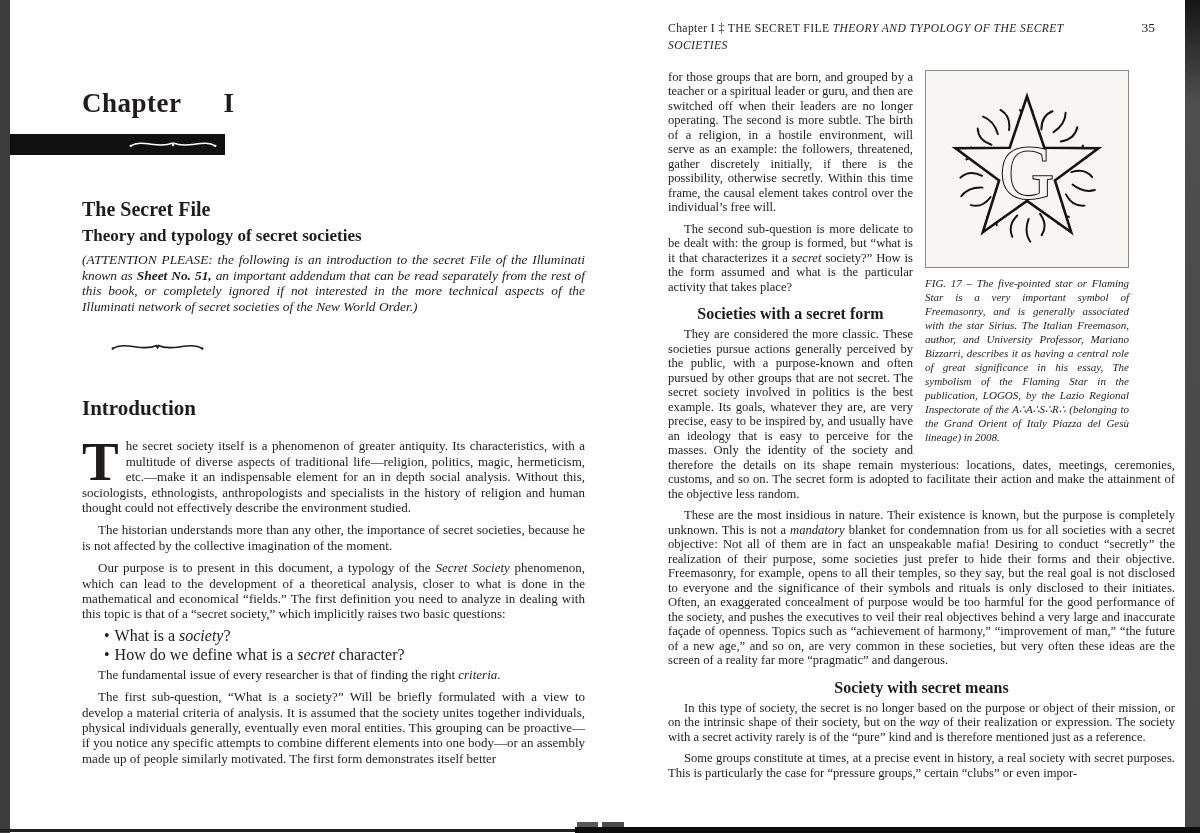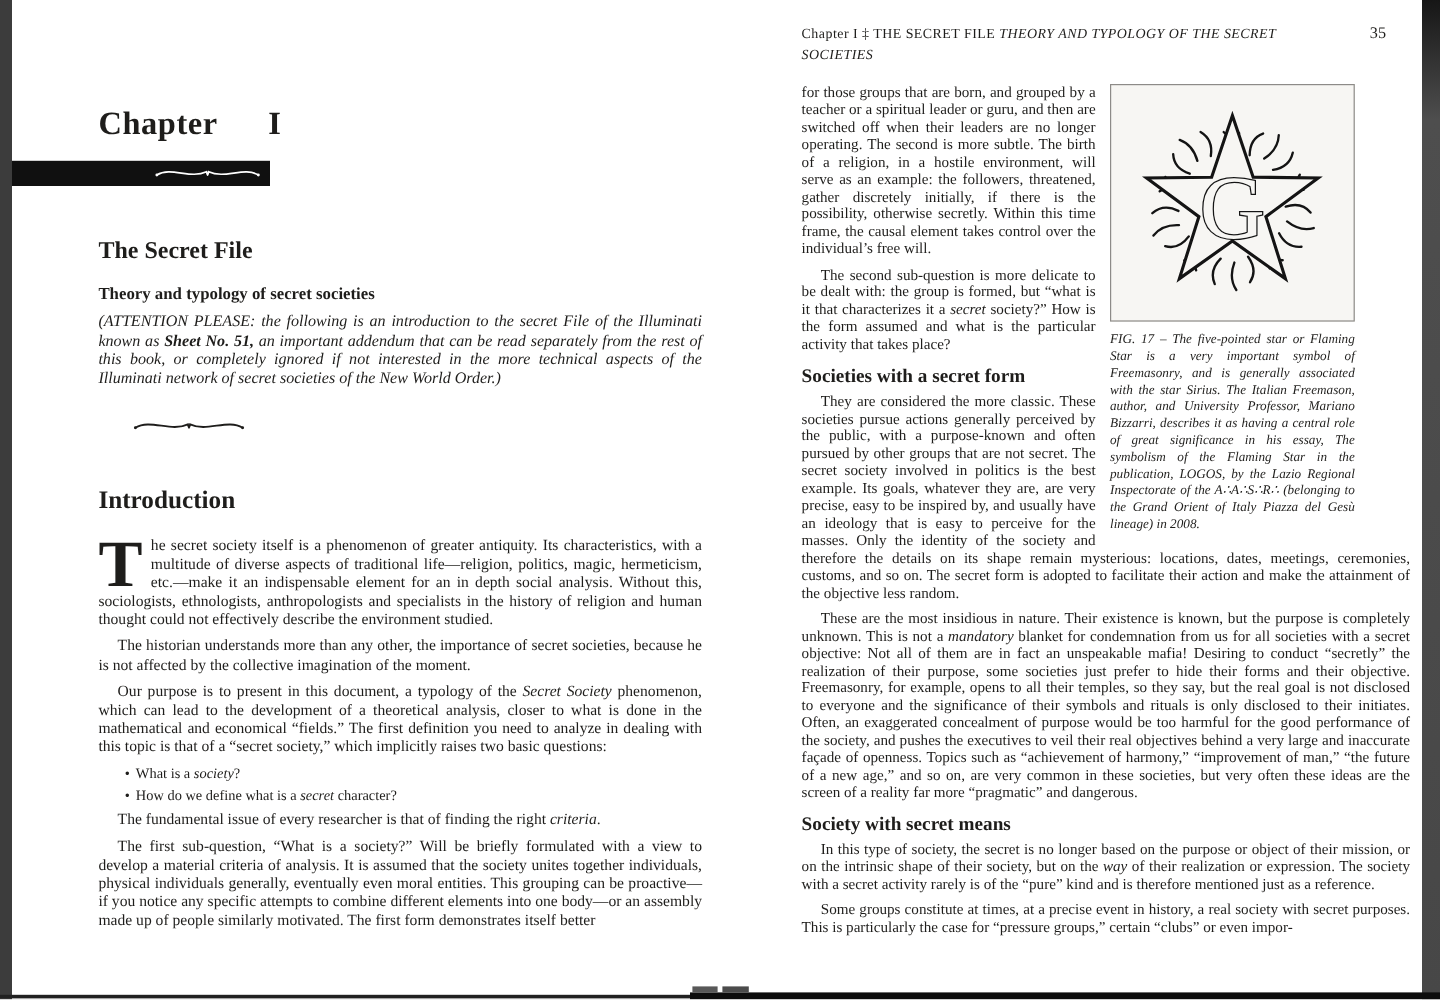--- a/index.html
+++ b/index.html
@@ -14,42 +14,42 @@
   .bottom-tab1{position:absolute;left:577px;bottom:6px;width:21px;height:5px;background:#585858;}
   .bottom-tab2{position:absolute;left:602px;bottom:6px;width:22px;height:5px;background:#4b4b4b;}
 
   
   .lp{position:absolute;left:82px;top:88px;width:503px;}
   .lp-chapter{font-size:27px;font-weight:bold;letter-spacing:0.5px;height:34px;}
   .lp-chapter .numeral{margin-left:42px;}
   .lp-bar{position:relative;margin-left:-72px;margin-top:12px;width:215px;height:21px;background:#101010;}
   .lp-bar svg{position:absolute;left:118px;top:3px;}
   .lp-title{margin-top:43px;font-size:20px;font-weight:bold;}
-  .lp-subtitle{margin-top:17px;font-size:14px;font-weight:bold;}
+  .lp-subtitle{margin-top:5px;font-size:17px;font-weight:bold;}
   .lp-note{margin-top:6px;font-size:13.4px;line-height:15.6px;font-style:italic;text-align:justify;}
   .lp-note .bold{font-weight:bold;}
   .lp-flourish2{margin-top:25px;margin-left:28px;height:16px;}
   .lp-intro-h{margin-top:41px;font-size:21px;font-weight:bold;font-family:Liberation Serif, serif;}
   .lp-body{margin-top:17px;}
   .para{font-size:13px;line-height:15.4px;text-align:justify;margin:0 0 7px 0;}
   .indent{text-indent:16px;}
   .dropcap{float:left;font-size:55px;line-height:43px;font-weight:bold;padding:2px 7px 0 0;}
-  .bullet{margin:3px 0 5px 22px;font-size:12px;line-height:14px;}
+  .bullet{margin:3px 0 5px 22px;font-size:16px;line-height:14px;}
   .bullet .glyph{margin-right:5px;}
   .it{font-style:italic;}
 
   
   .rp{position:absolute;left:668px;top:20px;width:507px;}
   .rp-header{position:relative;font-size:11.6px;line-height:1.5;letter-spacing:0.4px;width:436px;}
   .rp-header .caps{text-transform:none;}
   .rp-header .ital{font-style:italic;}
   .rp-pagenum{position:absolute;right:20px;top:0;font-size:13.5px;}
   .rp-body{margin-top:15px;}
   .rp-body .para{font-size:12.6px;line-height:14.5px;margin:0 0 7px 0;}
-  .rp-h{font-size:16px;font-weight:bold;margin:11px 0 4px 0;clear:none;}
+  .rp-h{font-size:16px;font-weight:bold;margin:11px 0 4px 0;clear:none;text-align:center;}
   .fig-float{float:right;width:262px;}
   .fig-inner{width:204px;margin:0 46px 4px 12px;}
   .fig-box{width:202px;height:196px;border:1px solid #8d8b88;background:#f7f6f3;
            display:flex;align-items:center;justify-content:center;}
   .fig-caption{margin-top:8px;font-size:11px;line-height:14px;font-style:italic;text-align:justify;}
 </style>
 </head>
 <body>
 
 <div class="book">

